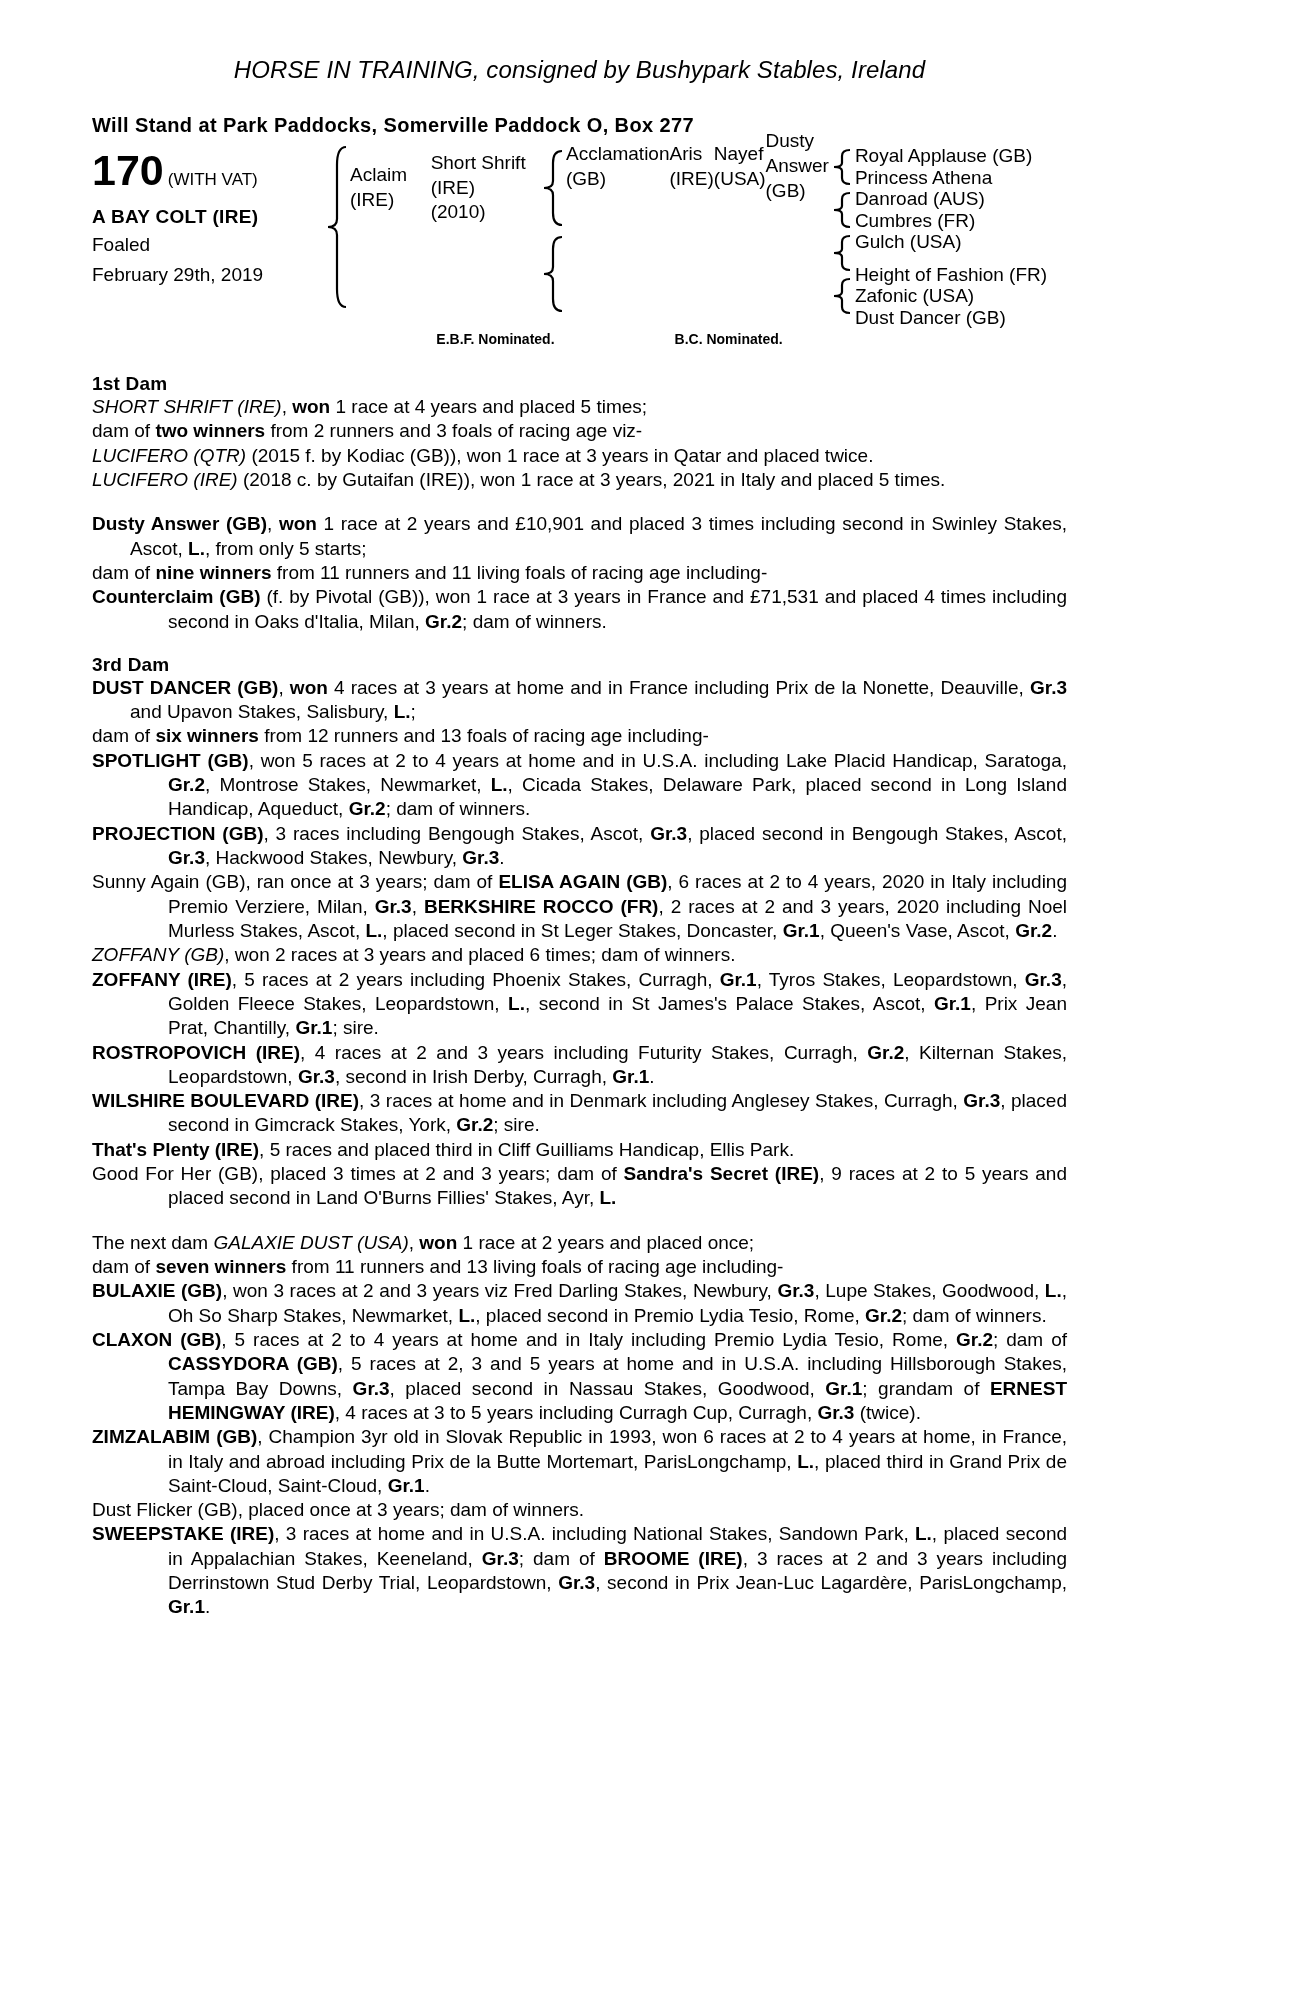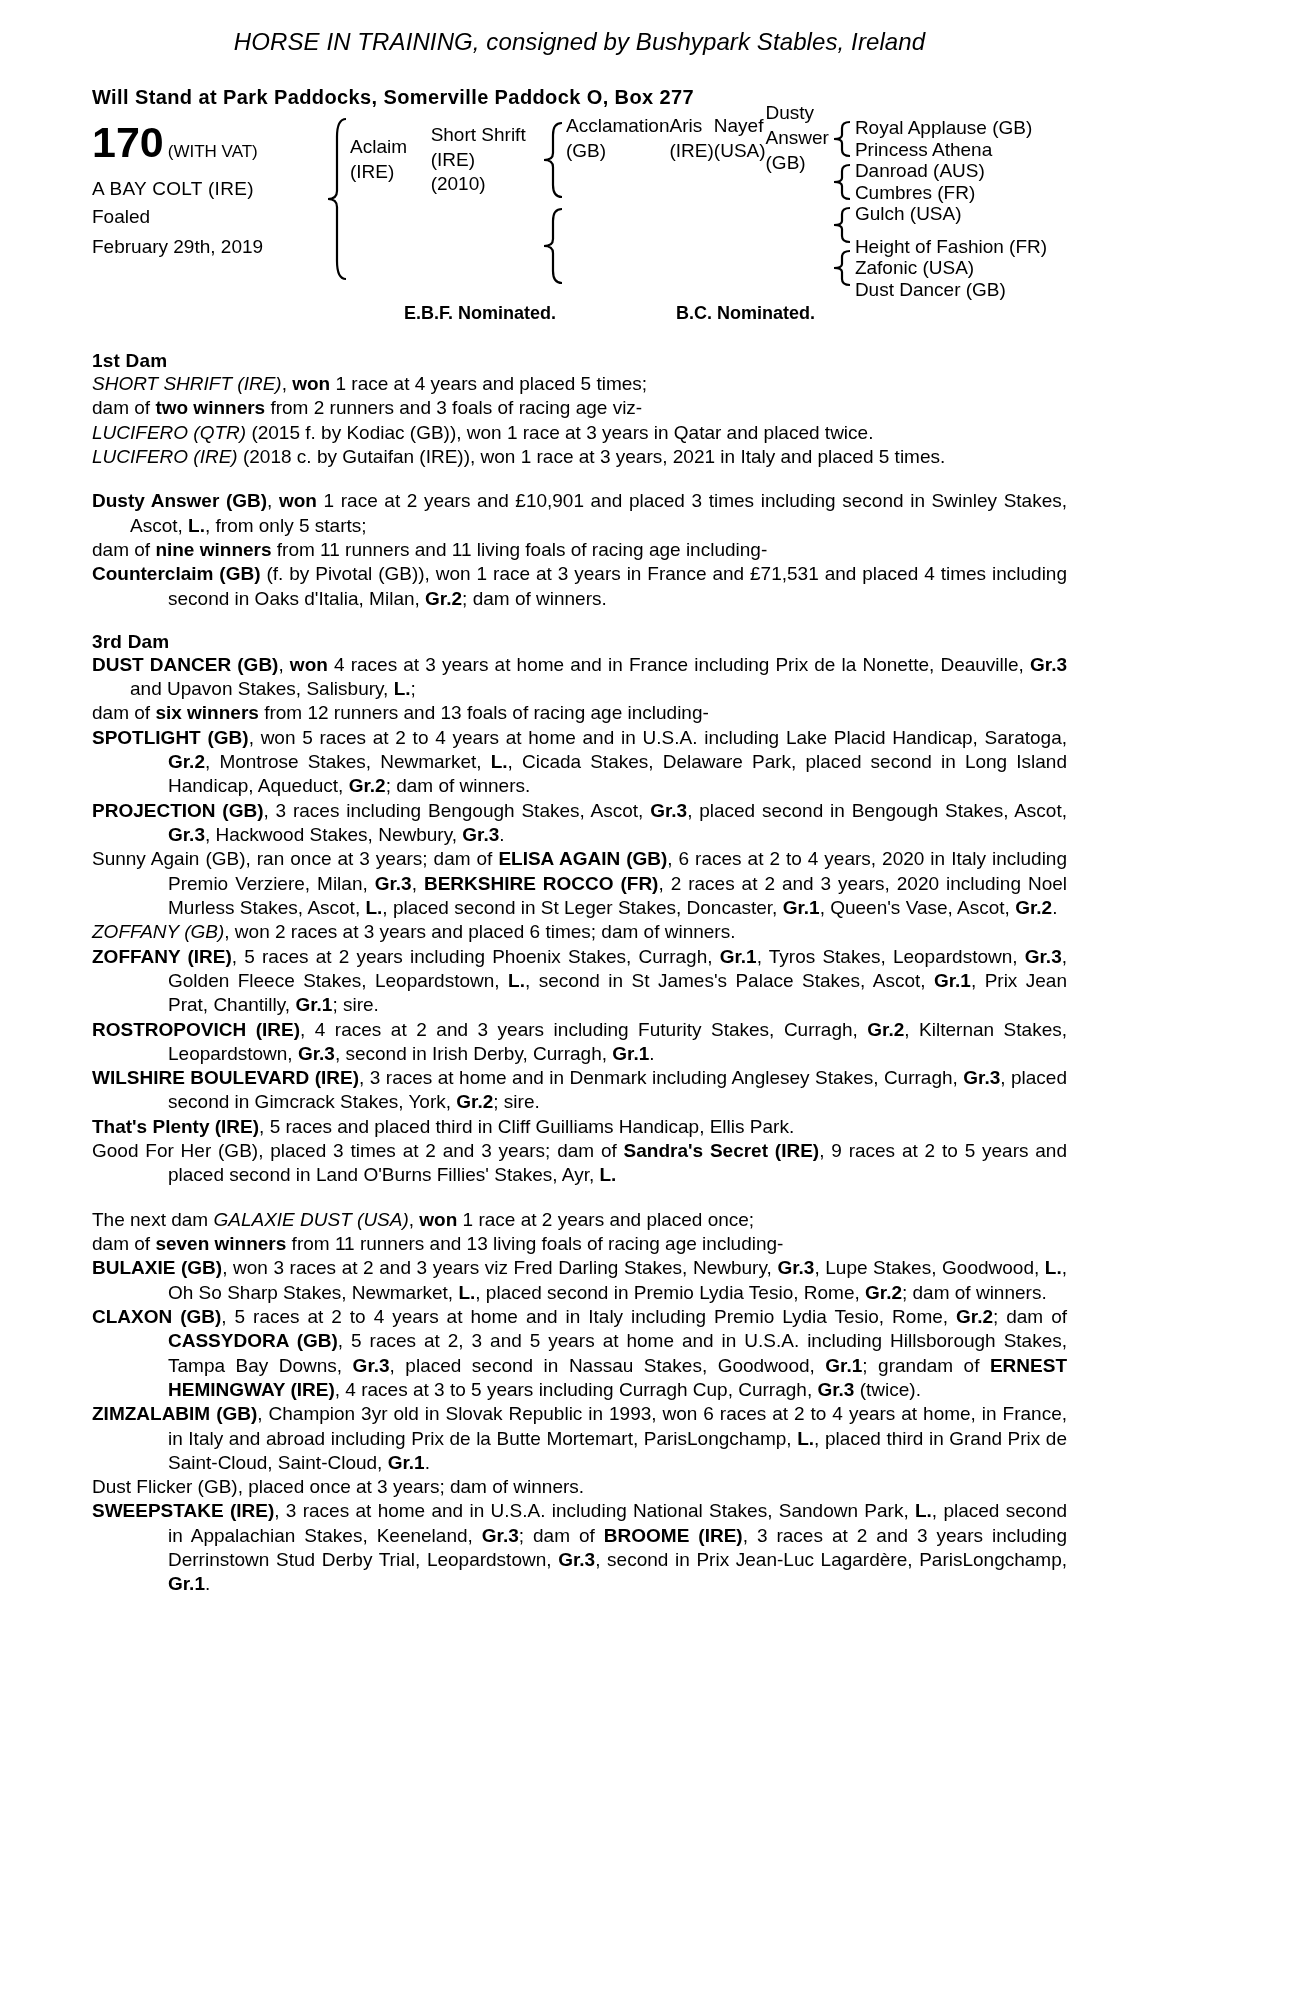--- a/index.html
+++ b/index.html
@@ -9,21 +9,21 @@
   }
   body {
     width: 1314px;
     min-height: 2000px;
     font-family: "Liberation Sans", sans-serif;
     color: #000000;
   }
   .page {
     width: 1159px;
     box-sizing: border-box;
-    padding: 28px 92px 20px 92px;
+    padding: 56px 92px 20px 92px;
   }
   .header-title {
     text-align: center;
     font-style: italic;
     font-size: 24px;
     margin-bottom: 30px;
     letter-spacing: 0.1px;
   }
   .standing-line {
     font-weight: bold;
@@ -51,21 +51,21 @@
   }
   .lot-num {
     font-size: 43px;
     font-weight: bold;
     line-height: 1;
   }
   .lot-vat {
     font-size: 17px;
   }
   .colt-desc {
-    font-weight: normal;
+    font-weight: bold;
     font-size: 19px;
     letter-spacing: 0.3px;
     margin-top: 14px;
   }
   .foaled {
     font-size: 19px;
     margin-top: 4px;
     line-height: 1.35;
   }
 
@@ -102,21 +102,21 @@
     justify-content: center;
   }
   .gen1 .ped-cell { height: 86px; }
   .gen2 .ped-cell { height: 43px; }
 
   .nom-line {
     display: flex;
     justify-content: center;
     gap: 120px;
     font-weight: bold;
-    font-size: 18px;
+    font-size: 14px;
     margin-top: 14px;
     margin-bottom: 26px;
     padding-left: 60px;
   }
 
   
   .section {
     margin-bottom: 20px;
   }
   .sec-head {

